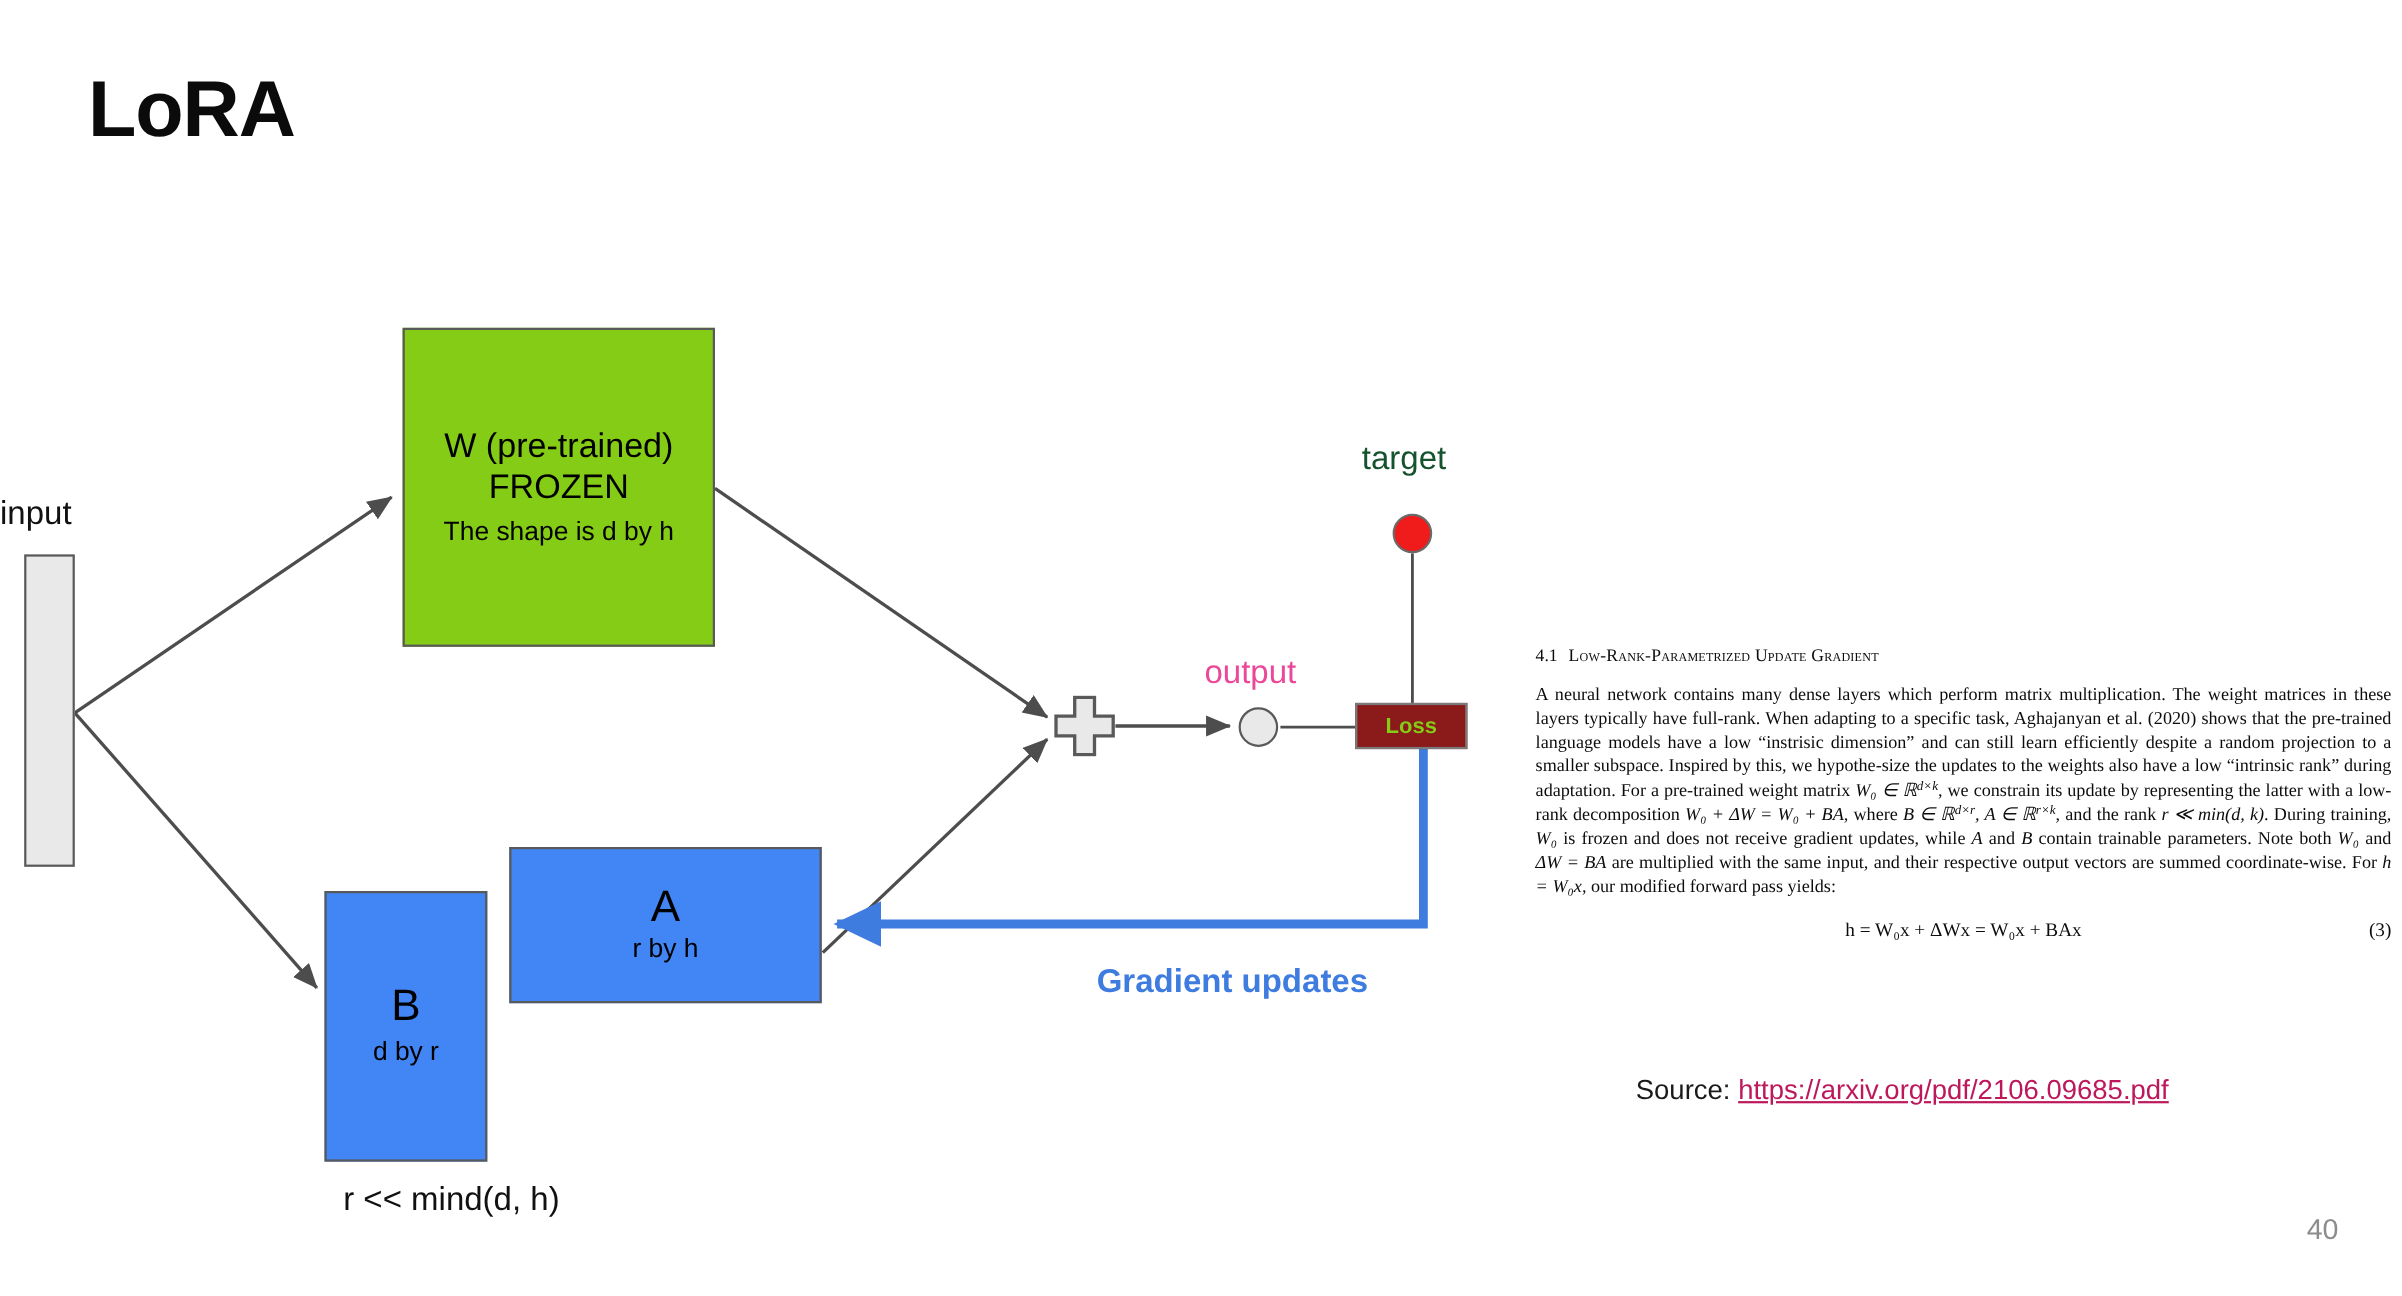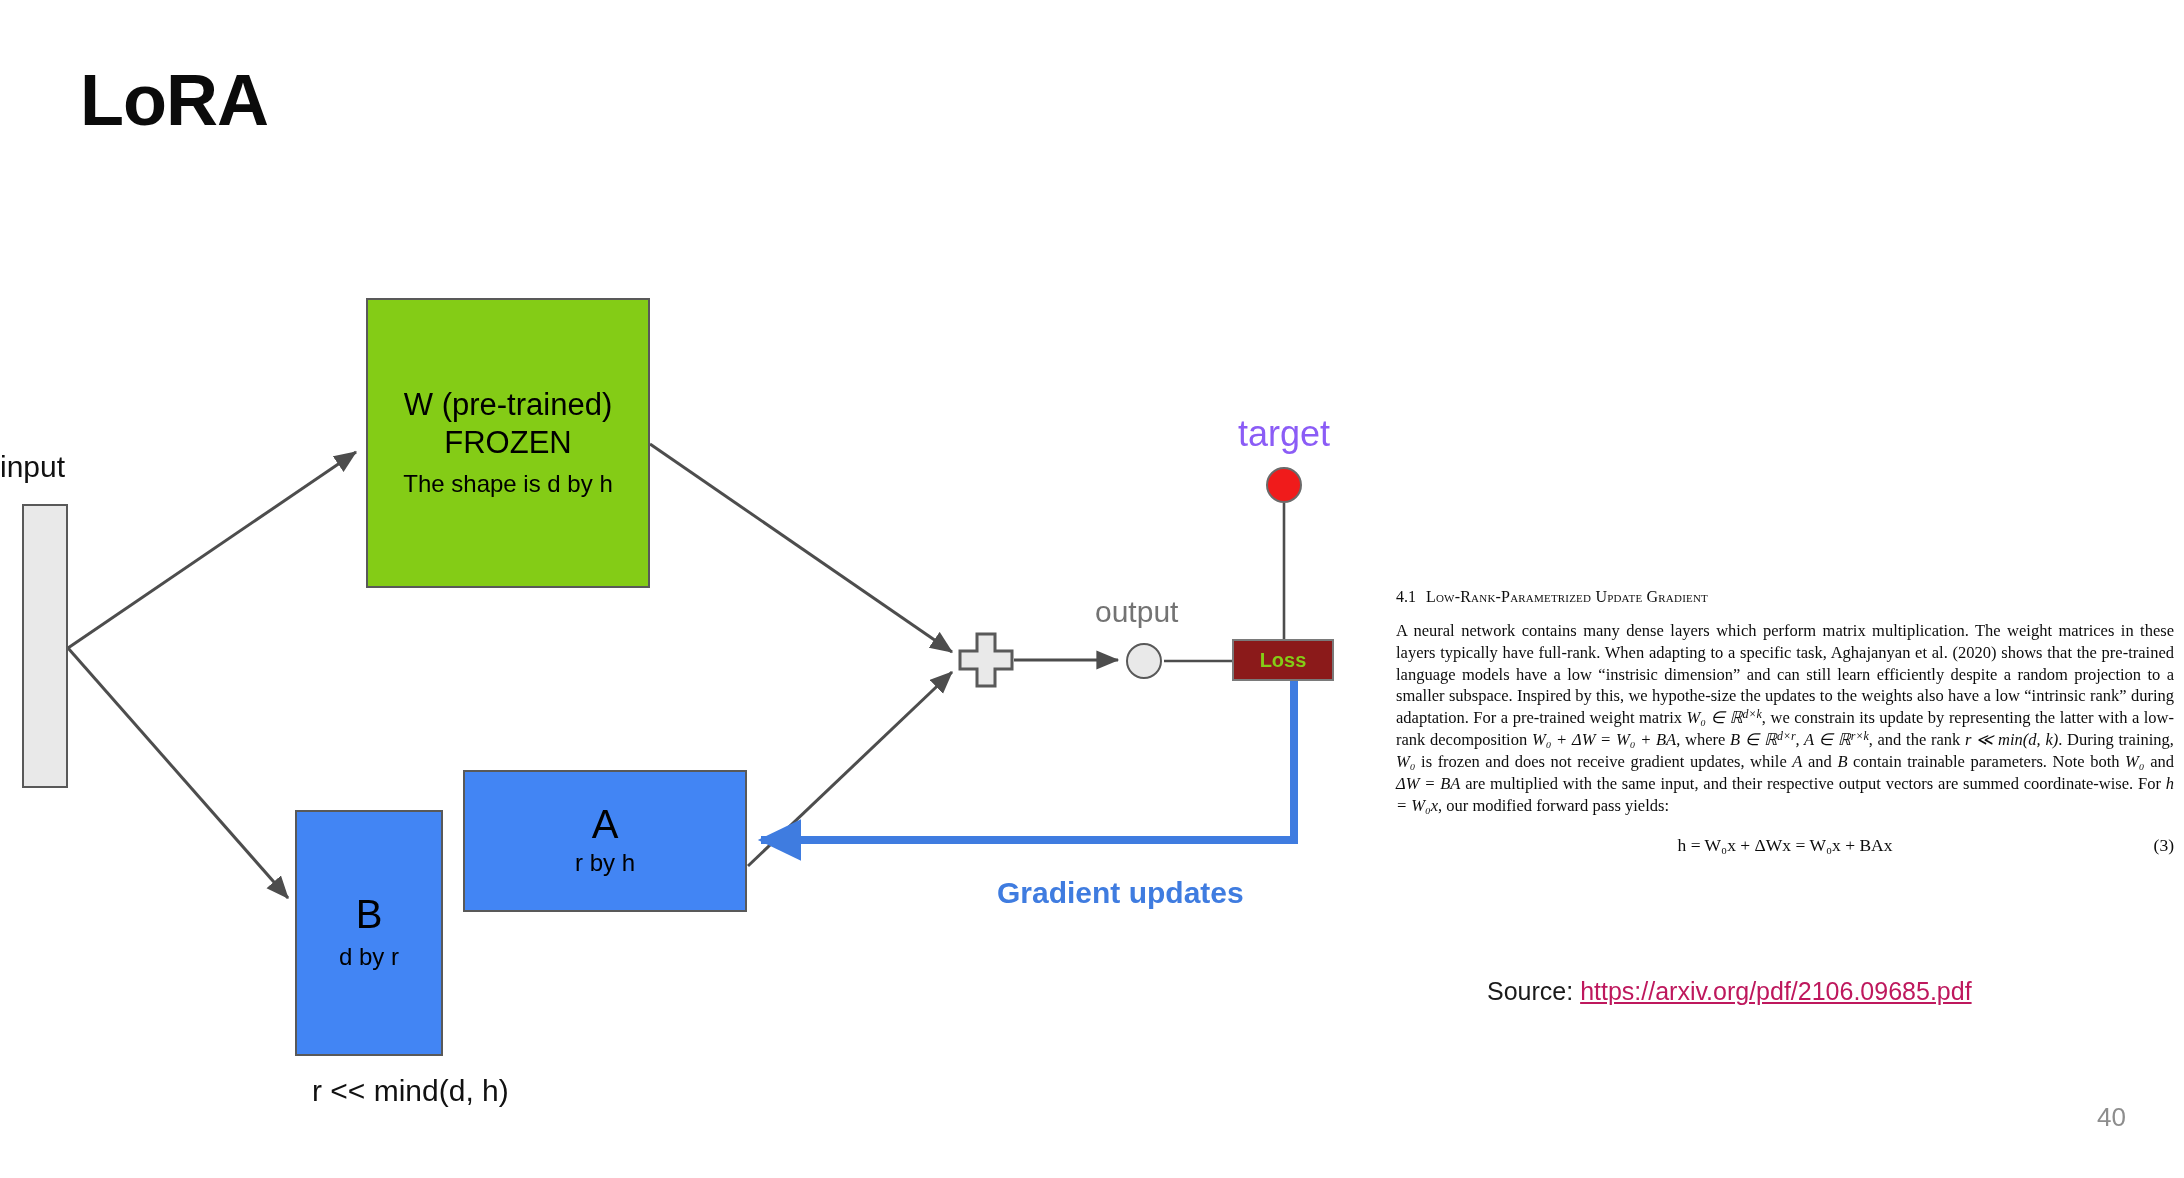--- a/index.html
+++ b/index.html
@@ -122,41 +122,41 @@
     border-radius: 50%;
     background: #e9e9e9;
     border: 2px solid #595959;
     box-sizing: border-box;
   }
   #output-label {
     position: absolute;
     left: 1095px;
     top: 595px;
     font-size: 30px;
-    color: #737373;
+    color: #ec4899;
   }
 
   
   #target-circle {
     position: absolute;
     left: 1266px;
     top: 467px;
     width: 36px;
     height: 36px;
     border-radius: 50%;
     background: #F01B1B;
     border: 2px solid #6a6a6a;
     box-sizing: border-box;
   }
   #target-label {
     position: absolute;
     left: 1238px;
-    top: 413px;
-    font-size: 36px;
-    color: #8b5cf6;
+    top: 400px;
+    font-size: 30px;
+    color: #14532d;
   }
 
   
   #loss-box {
     position: absolute;
     left: 1232px;
     top: 639px;
     width: 102px;
     height: 42px;
     background: #8B1A1A;

